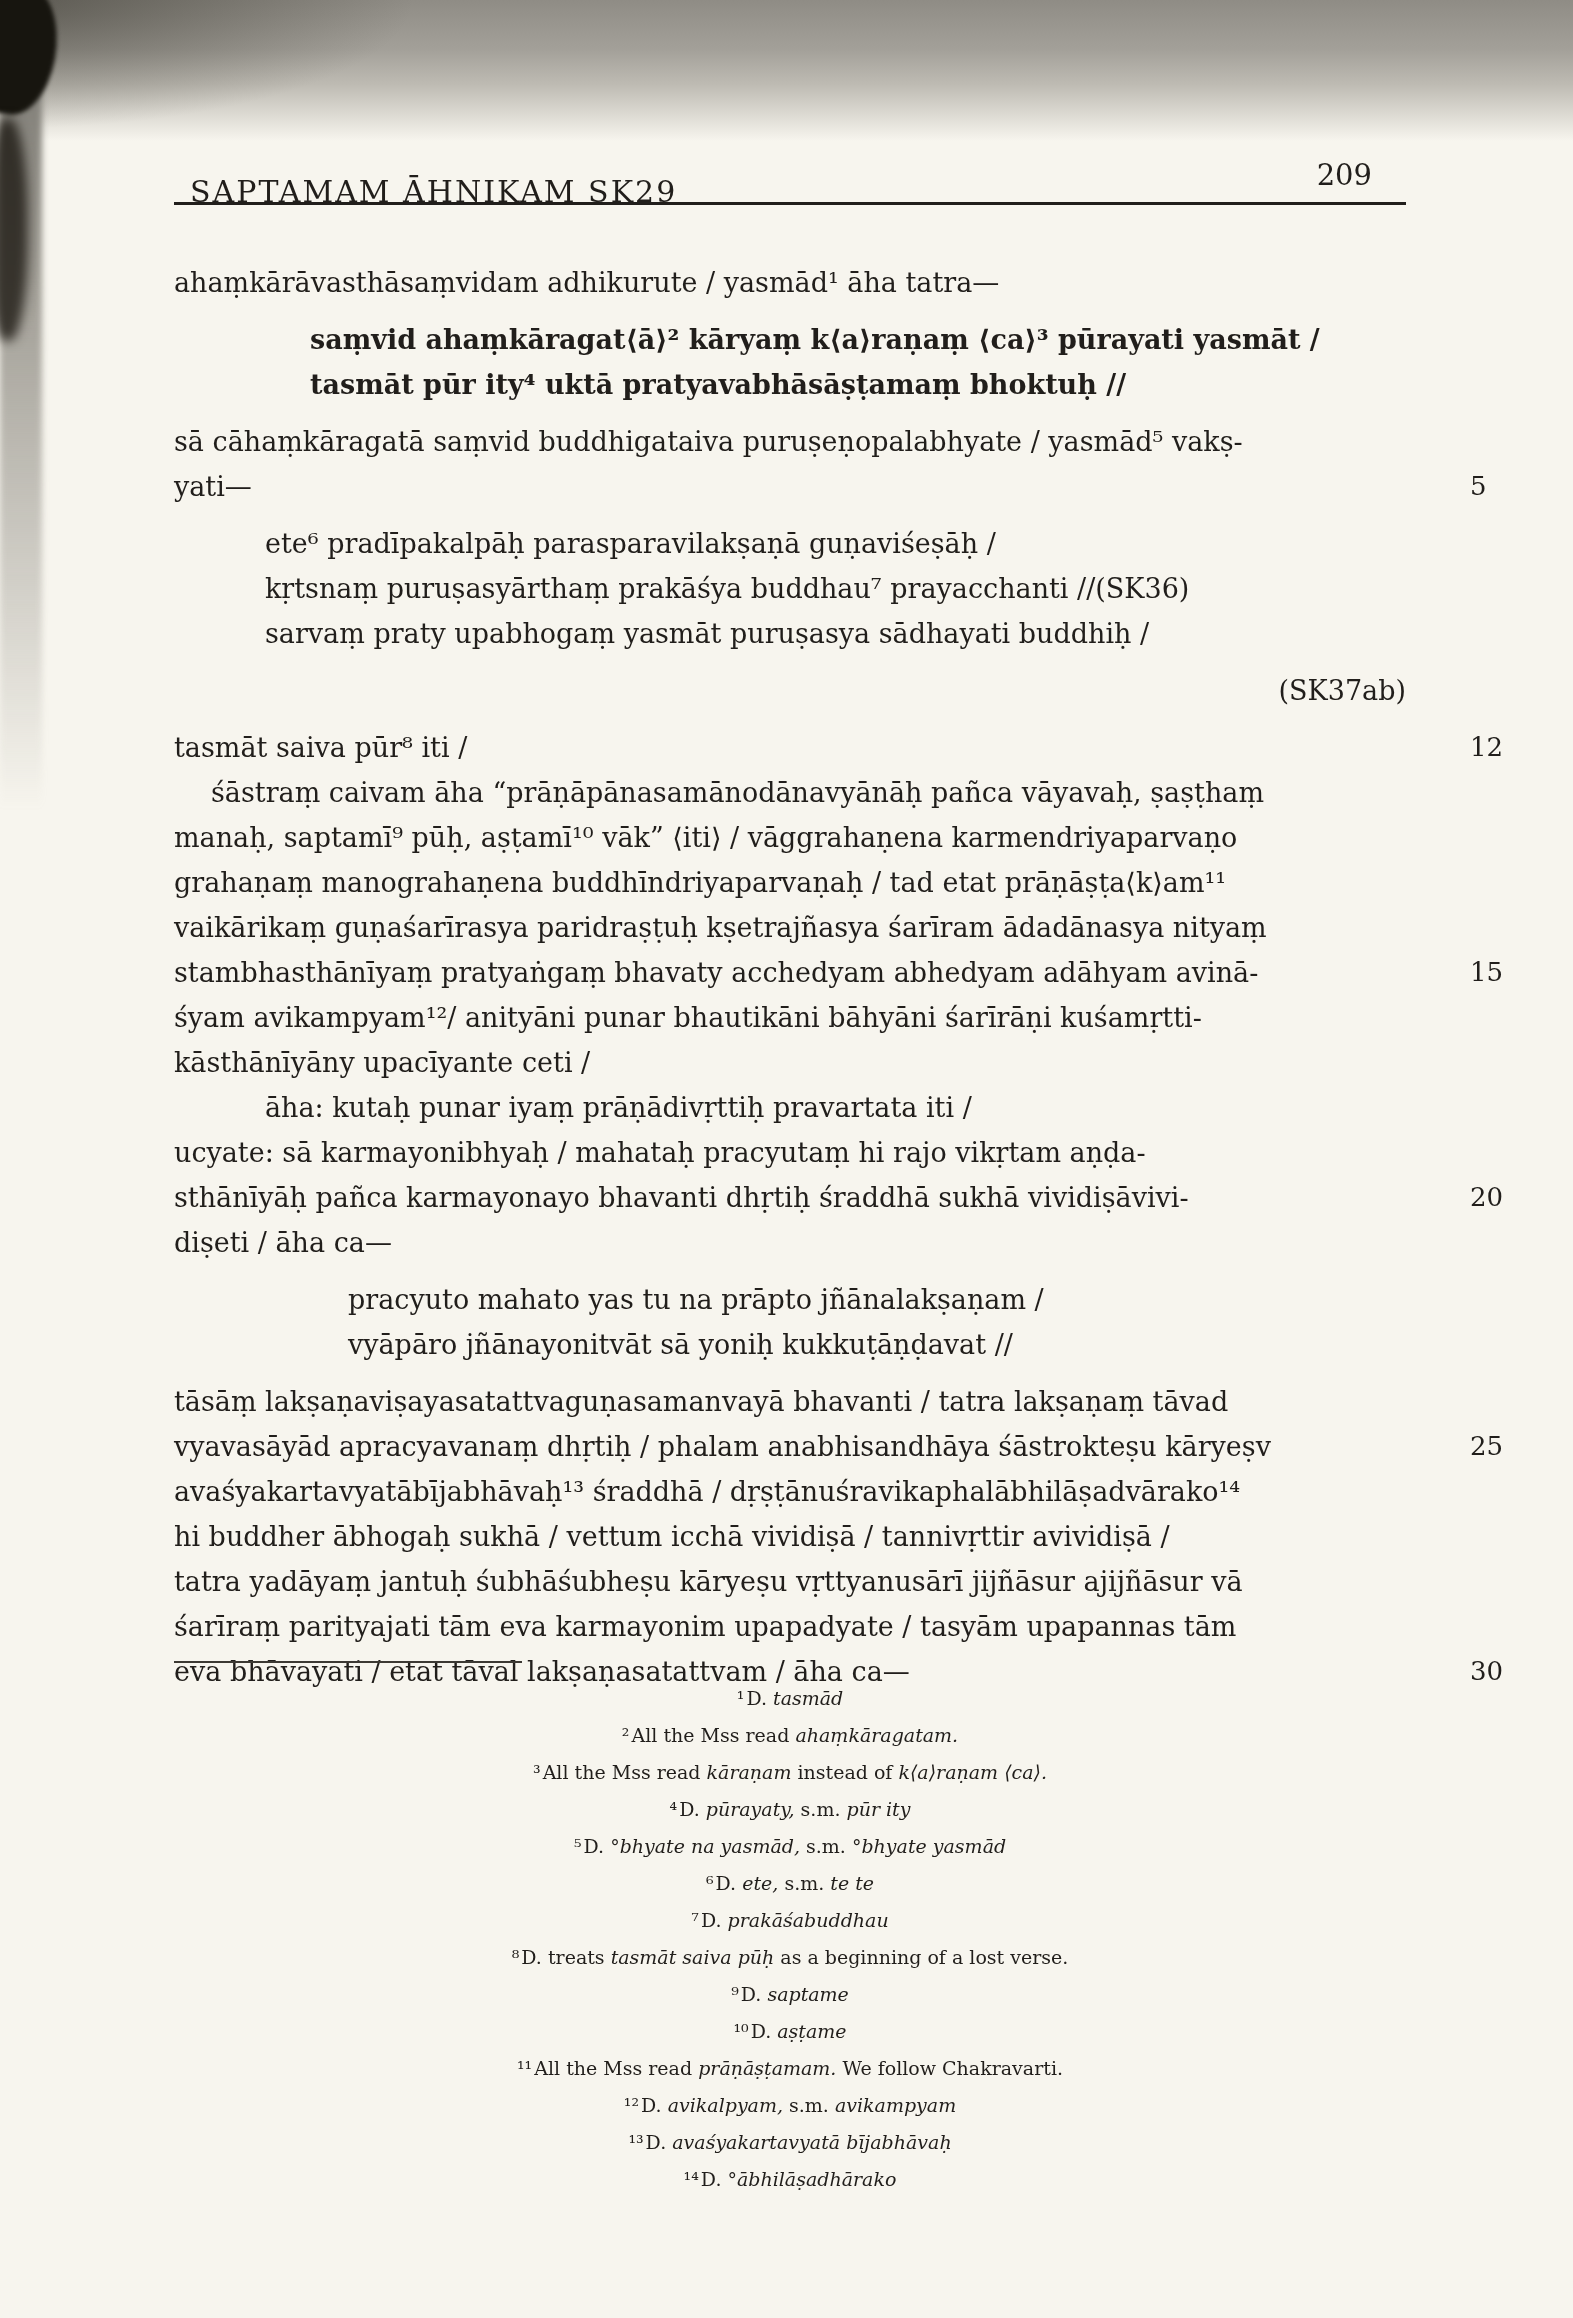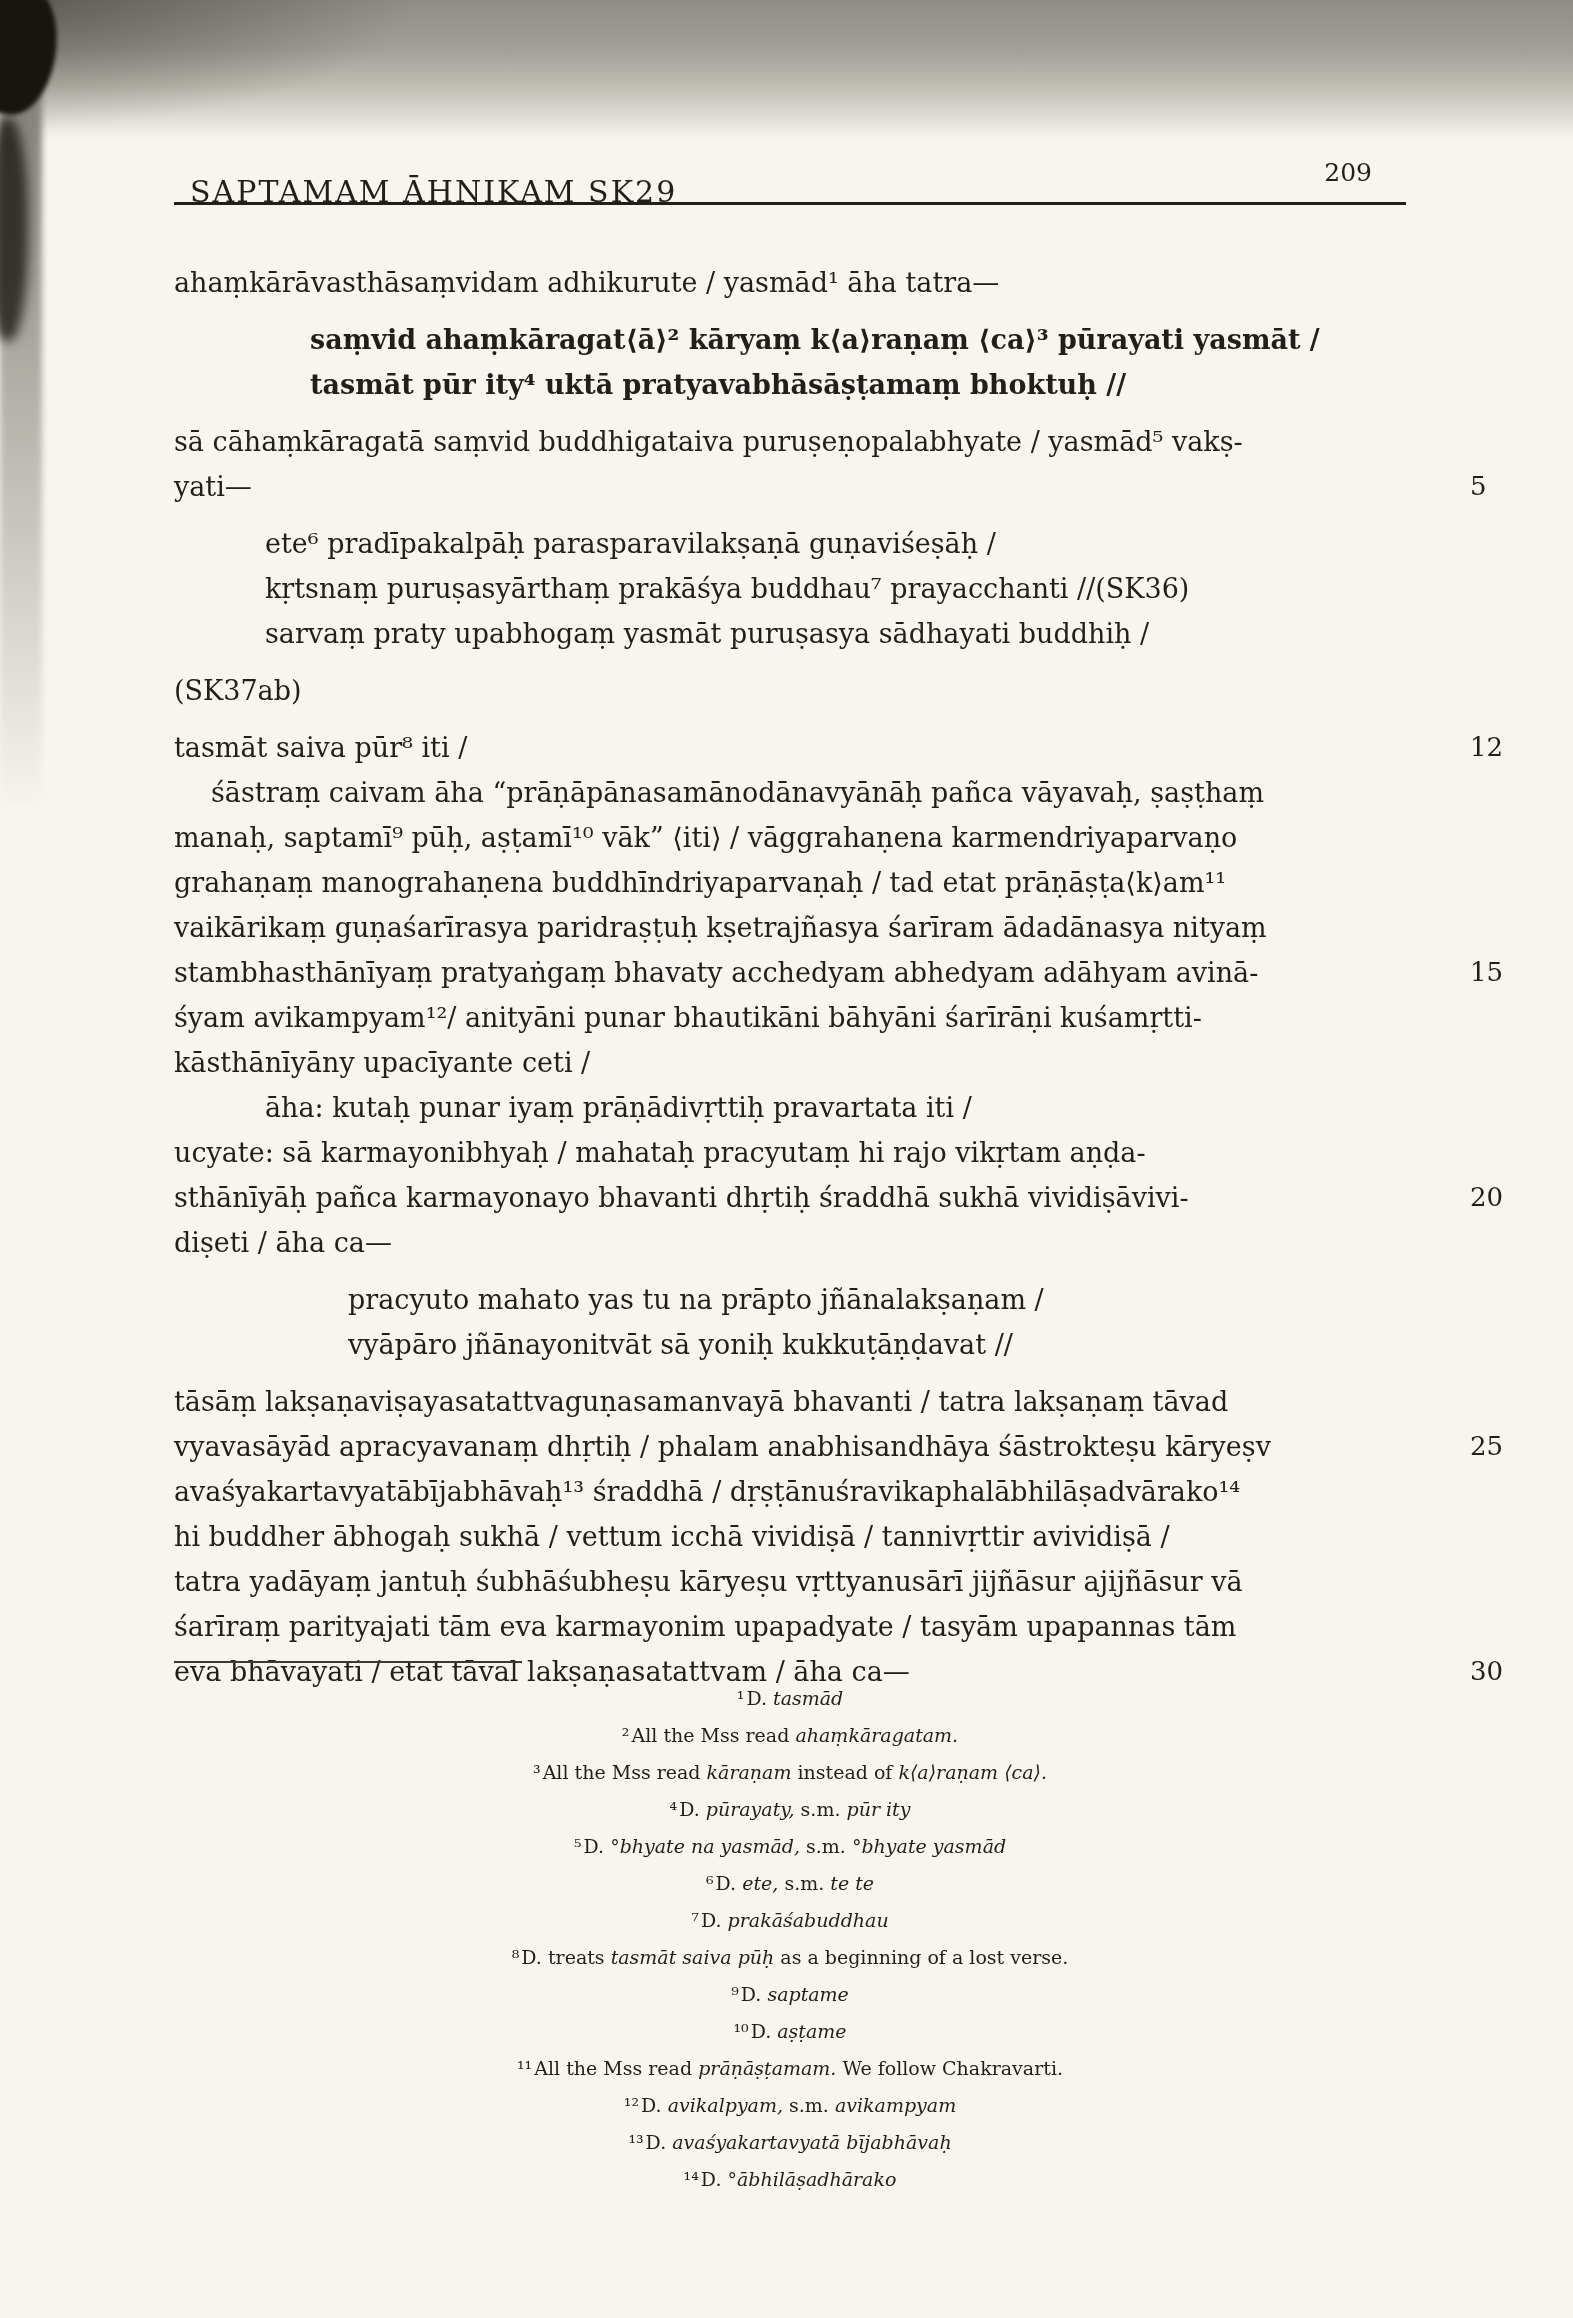--- a/index.html
+++ b/index.html
@@ -34,36 +34,36 @@
     position:absolute; top:118px; left:-13px; width:41px; height:223px;
     background:rgba(25,22,16,0.78); border-radius:45%; filter:blur(5.3px);
   }
   
   .page-inner { position:absolute; left:174px; top:0; width:1232px; height:100%; }
   .header-title {
     position:absolute; top:158px; left:16px; width:100%;
     text-align:left; font-size:30px; letter-spacing:2px;margin-top:16px;
   }
   .header-page-number {
-    position:absolute; top:158px; right:34px; font-size:25px;
+    position:absolute; top:158px; right:34px; font-size:29px;
   }
   .header-rule {
     position:absolute; top:202px; left:0; width:100%; height:3.3px;
     background:var(--ink, #211e1b);
   }
   .text-block { position:absolute; top:260px; left:0; width:100%; }
   .line {
     position:relative; font-size:27px; line-height:45px; white-space:nowrap;
   }
   .line.g { margin-top:12px; }
   .i1 { padding-left:37px; }
   .i2 { padding-left:91px; }
   .i3 { padding-left:136px;font-weight:bold; }
   .i4 { padding-left:174px; }
-  .right { text-align:left; }
+  .right { text-align:right; }
   .margin-num {
     position:absolute; left:1296px; top:0; font-size:26px; font-style:normal;
   }
   .footnotes { position:absolute; top:1661px; left:0; width:100%; }
   .fn-rule { width:348px; height:2px; background:#3c3933; margin-bottom:17px; }
   .fn-line { font-size:19px; line-height:37px; white-space:nowrap;text-align:center; }
   .fn-marker { margin-right:2px; }
   .it { font-style:italic; }
 </style>
 </head>

